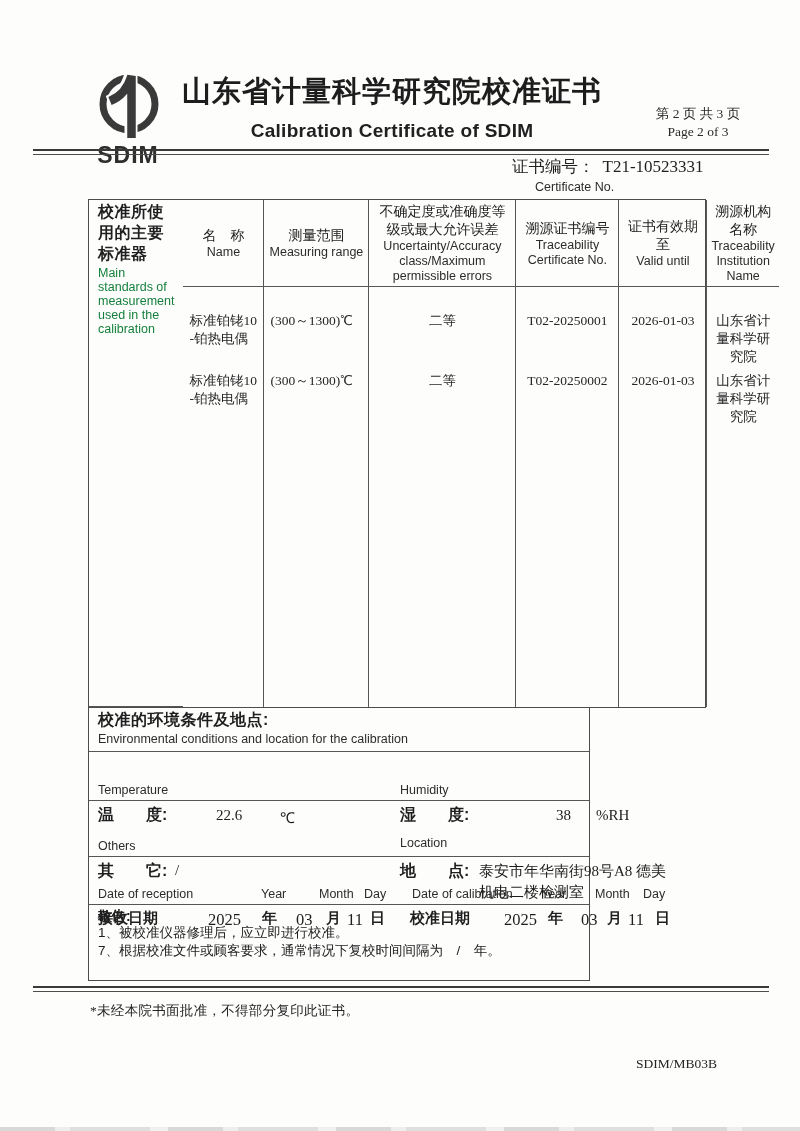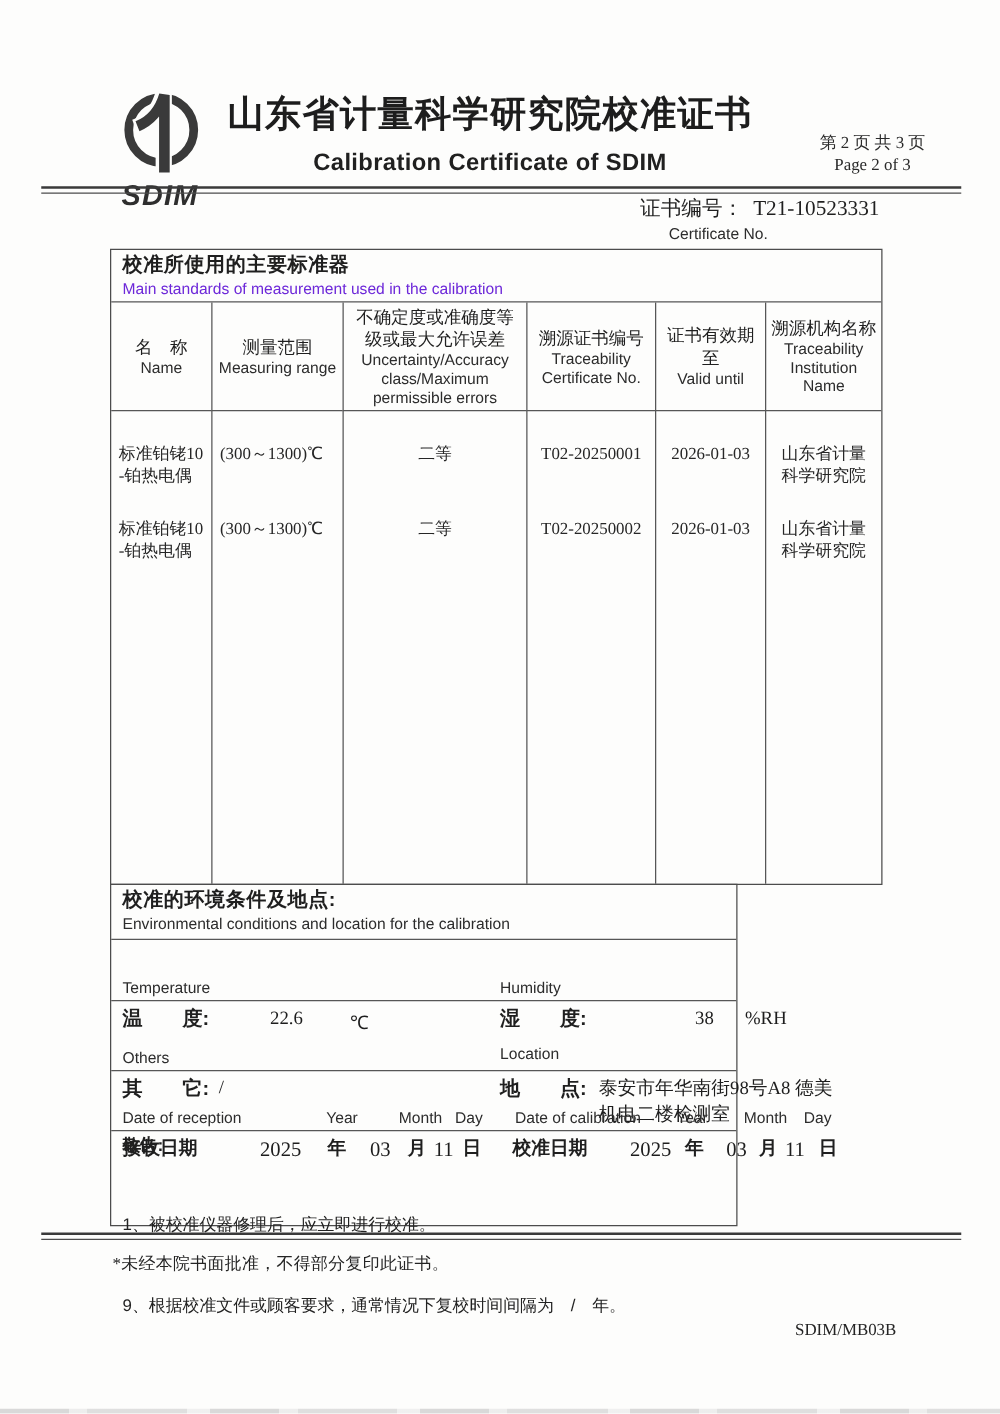--- a/index.html
+++ b/index.html
@@ -1,42 +1,42 @@
 <!DOCTYPE html>
 <html><head>
 <meta charset="utf-8">
 <style>
   html,body{margin:0;padding:0;background:#ffffff;}
   .page{position:relative;width:800px;height:1131px;background:#fdfdfc;
         font-family:"Liberation Sans",sans-serif;color:#262626;overflow:hidden;}
   .serif{font-family:"Liberation Serif","DejaVu Serif",serif;}
 
   
-  .logo{position:absolute;left:82px;top:70px;width:92px;text-align:center;font-style:italic;}
+  .logo{position:absolute;left:82px;top:70px;width:92px;text-align:center;}
   .logo-text{font-weight:bold;font-size:23px;letter-spacing:1px;color:#2e2e2e;margin-top:-4px;}
   .title-block{position:absolute;left:182px;top:72px;width:420px;text-align:center;}
   .title-cn{font-family:"Liberation Serif","DejaVu Serif",serif;font-weight:bold;font-size:29px;
             letter-spacing:1px;color:#1d1d1d;white-space:nowrap;}
   .title-en{font-size:19px;font-weight:bold;letter-spacing:.3px;margin-top:8px;color:#202020;}
   .page-no{position:absolute;left:642px;top:105px;width:112px;text-align:center;
            font-family:"Liberation Serif",serif;font-size:13.5px;line-height:18px;color:#2a2a2a;}
   .rule{position:absolute;left:33px;width:736px;height:3px;
         border-top:2.4px solid #3a3a3a;border-bottom:1.6px solid #4c4c4c;}
   .rule-top{top:149px;} .rule-bottom{top:986px;}
   .cert-block{position:absolute;left:512px;top:156px;}
   .cert-line1{font-family:"Liberation Serif",serif;font-size:16.5px;color:#1f1f1f;}
   .cert-no{margin-left:8px;font-size:17px;}
   .cert-line2{font-size:12.5px;margin-top:2px;padding-left:23px;color:#2c2c2c;}
 
   
   .std-table{position:absolute;left:88px;top:199px;width:618px;height:509px;box-sizing:border-box;
-             border:1.4px solid #4c4c4c;display:flex;flex-direction:column;}
+             border:1.4px solid #4c4c4c;display:flex;flex-direction:row;}
   .tbl-title{padding:2px 9px 3px;border-bottom:1.2px solid #565656;}
   .tbl-title-cn{font-size:16px;font-weight:600;letter-spacing:.5px;color:#1f1f1f;}
-  .tbl-title-en{font-size:12.5px;margin-top:1px;color:#6d28d9;}
+  .tbl-title-en{font-size:12.5px;margin-top:1px;color:#15803d;}
   .tbl-grid{flex:1;display:grid;grid-template-columns:80px 105px 147px 103px 88px 1fr;
             grid-template-rows:86px 1fr;}
   .th,.td{box-sizing:border-box;border-left:1.2px solid #565656;}
   .no-bl{border-left:none !important;}
   .th{display:flex;flex-direction:column;justify-content:center;align-items:center;
       text-align:center;padding:2px 4px;}
   .th .cn{font-size:14px;line-height:18px;color:#1f1f1f;}
   .th .en{font-size:12.5px;line-height:15px;margin-top:1px;color:#2c2c2c;}
   .td{border-top:1.2px solid #565656;font-family:"Liberation Serif",serif;font-size:13.5px;
       line-height:18px;padding:16px 6px;word-break:break-all;}
@@ -62,21 +62,21 @@
   .loc-val{position:absolute;left:86px;top:5px;width:194px;font-family:"Liberation Serif",serif;
            font-size:15px;line-height:21px;color:#1d1d1d;}
   .dates{position:relative;width:100%;}
   .d{position:absolute;top:5px;}
   .d-cn{font-size:15px;font-weight:600;color:#1f1f1f;}
   .d-num{font-family:"Liberation Serif",serif;font-size:16.5px;color:#1d1d1d;top:6px;}
   .d2{position:absolute;bottom:3px;font-size:12.5px;color:#2c2c2c;}
 
   .notice{border-top:1.2px solid #565656;box-sizing:border-box;height:76px;padding:3px 9px 4px;}
   .notice-title{font-size:14px;font-weight:600;color:#1f1f1f;line-height:16px;}
-  .notice-item{font-size:13.5px;line-height:17.5px;color:#222;margin-top:47px;}
+  .notice-item{font-size:13.5px;line-height:17.5px;color:#222;}
 
   
   .footnotes{position:absolute;left:90px;top:1001px;font-family:"Liberation Serif",serif;
              font-size:13.5px;line-height:20px;letter-spacing:.3px;color:#242424;}
   .form-code{position:absolute;left:636px;top:1056px;font-family:"Liberation Serif",serif;
              font-size:13.5px;color:#242424;}
   .scan-edge{position:absolute;left:0;bottom:0;width:100%;height:4px;opacity:.75;
      background:repeating-linear-gradient(90deg,#cdcdcd 0 55px,#e8e8e8 55px 70px,#d5d5d5 70px 150px,#ececec 150px 168px);}
 </style>
 </head>
@@ -230,21 +230,21 @@
         <span class="d2" style="left:323px">Date of calibration</span>
         <span class="d2" style="left:452px">Year</span>
         <span class="d2" style="left:506px">Month</span>
         <span class="d2" style="left:554px">Day</span>
       </div>
     </div>
 
     <div class="notice">
       <div class="notice-title">敬告:</div>
       <div class="notice-item">1、被校准仪器修理后，应立即进行校准。</div>
-      <div class="notice-item">9、根据校准文件或顾客要求，通常情况下复校时间间隔为　/　年。</div>
+      <div class="notice-item">7、根据校准文件或顾客要求，通常情况下复校时间间隔为　/　年。</div>
     </div>
   </div>
 
   <div class="rule rule-bottom"></div>
 
   <div class="footnotes">
     <div>*未经本院书面批准，不得部分复印此证书。</div>
   </div>
 
   <div class="form-code">SDIM/MB03B</div>

